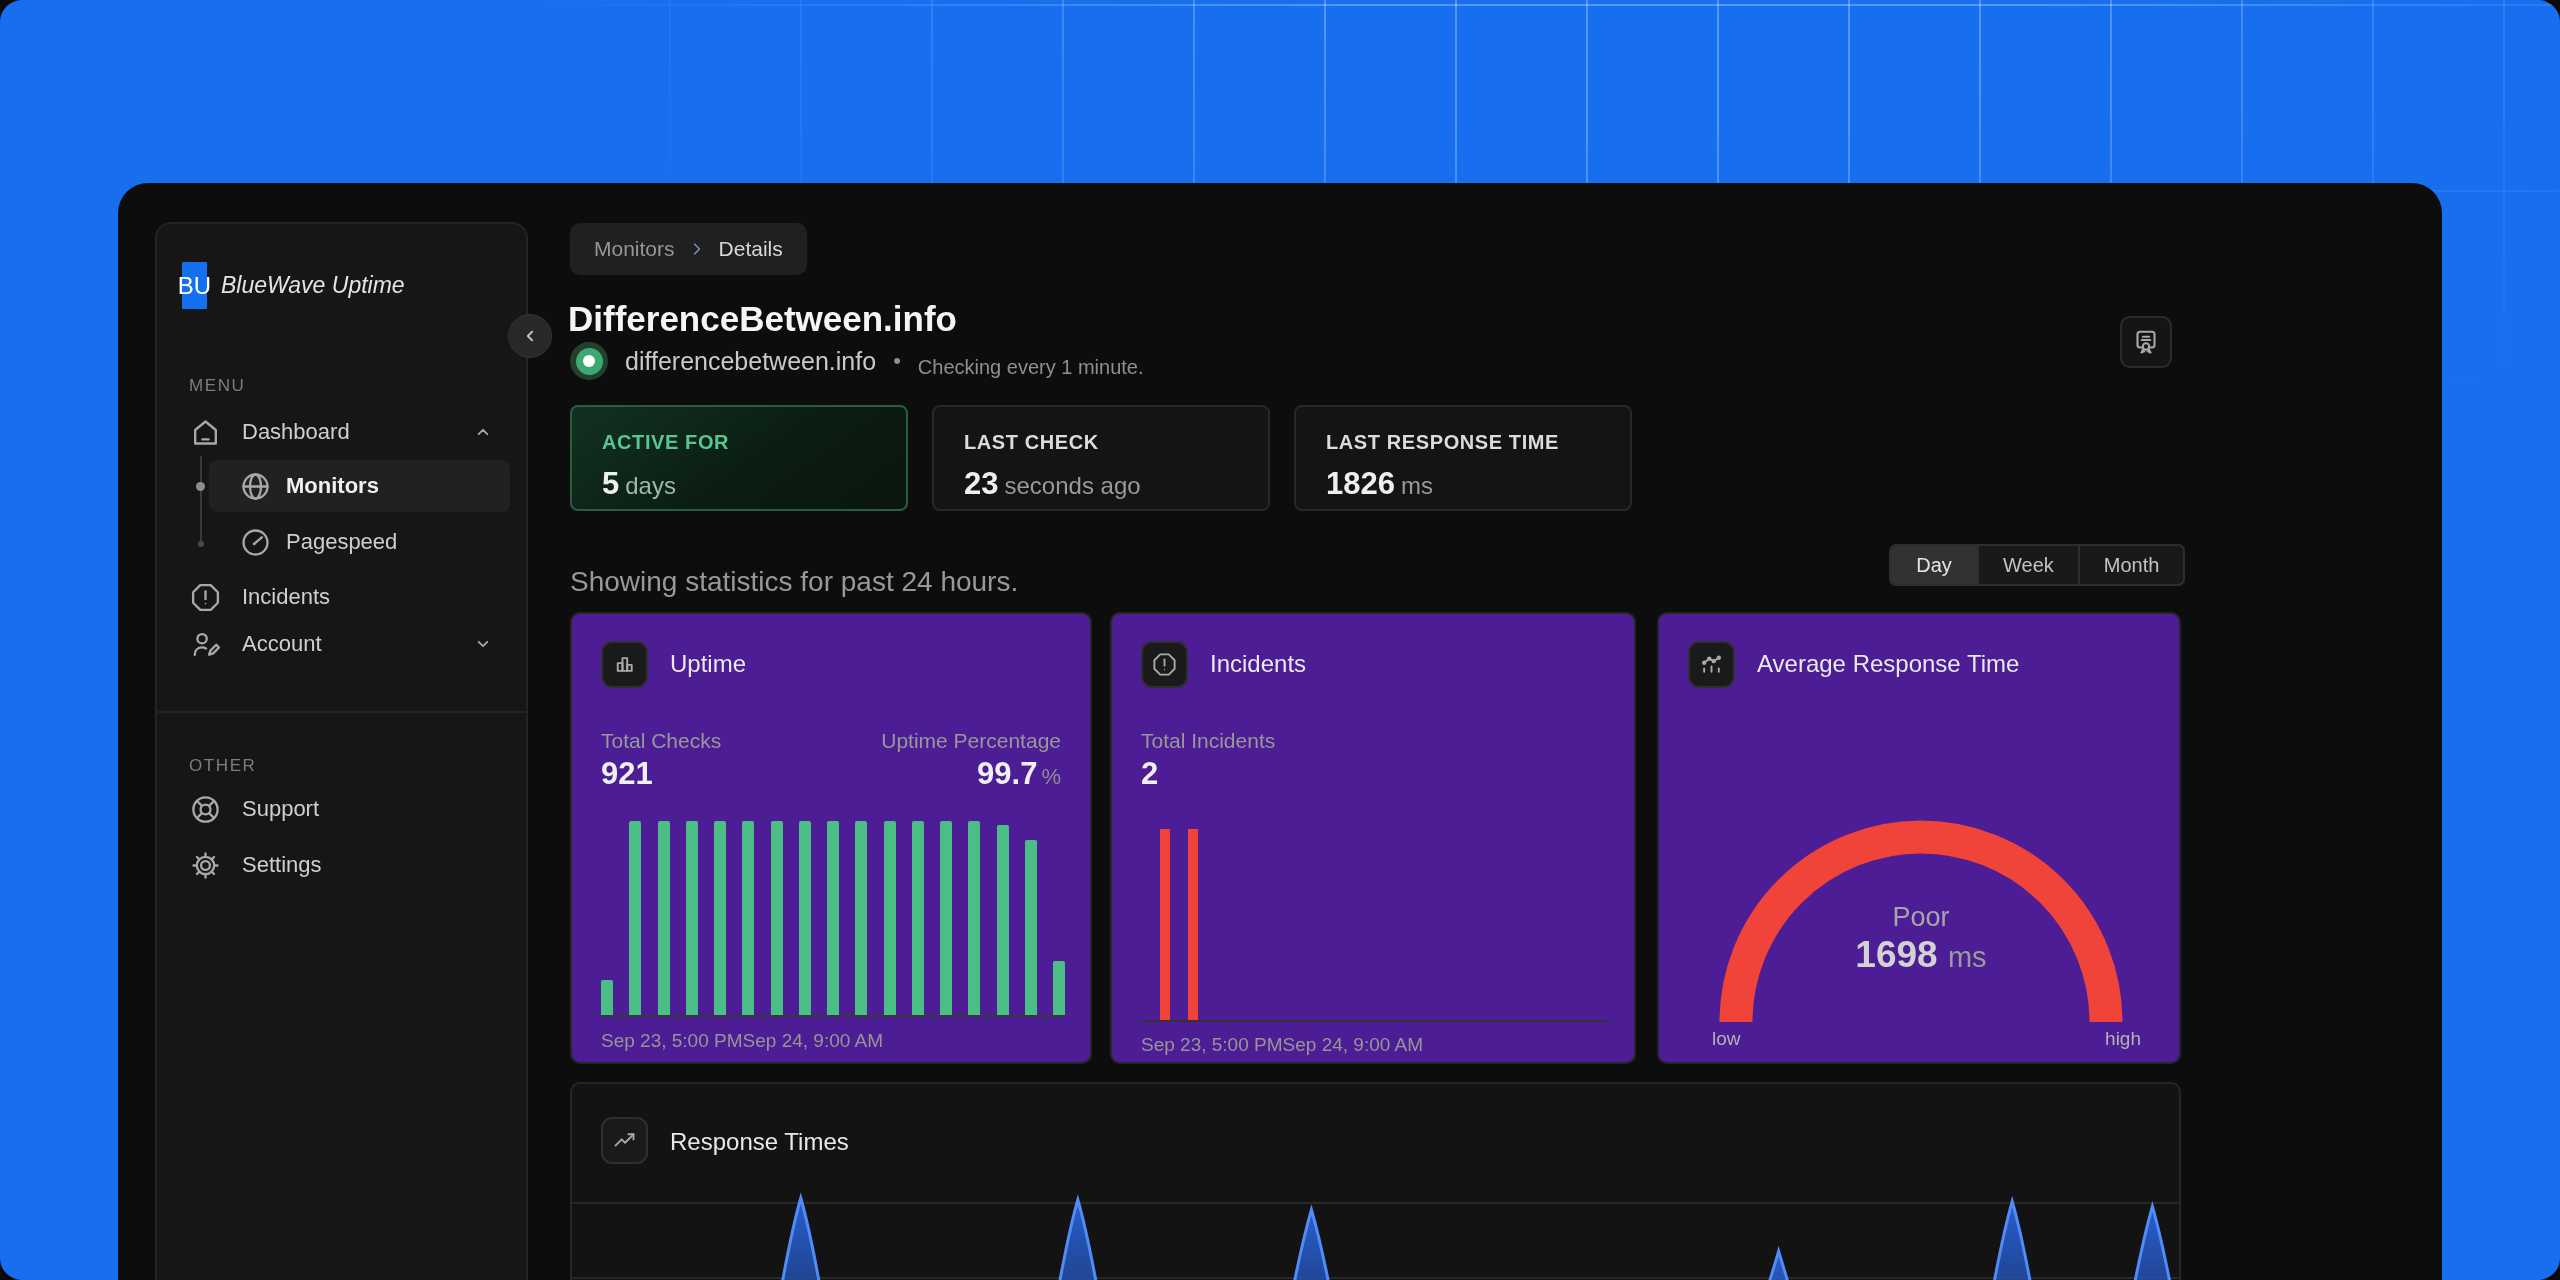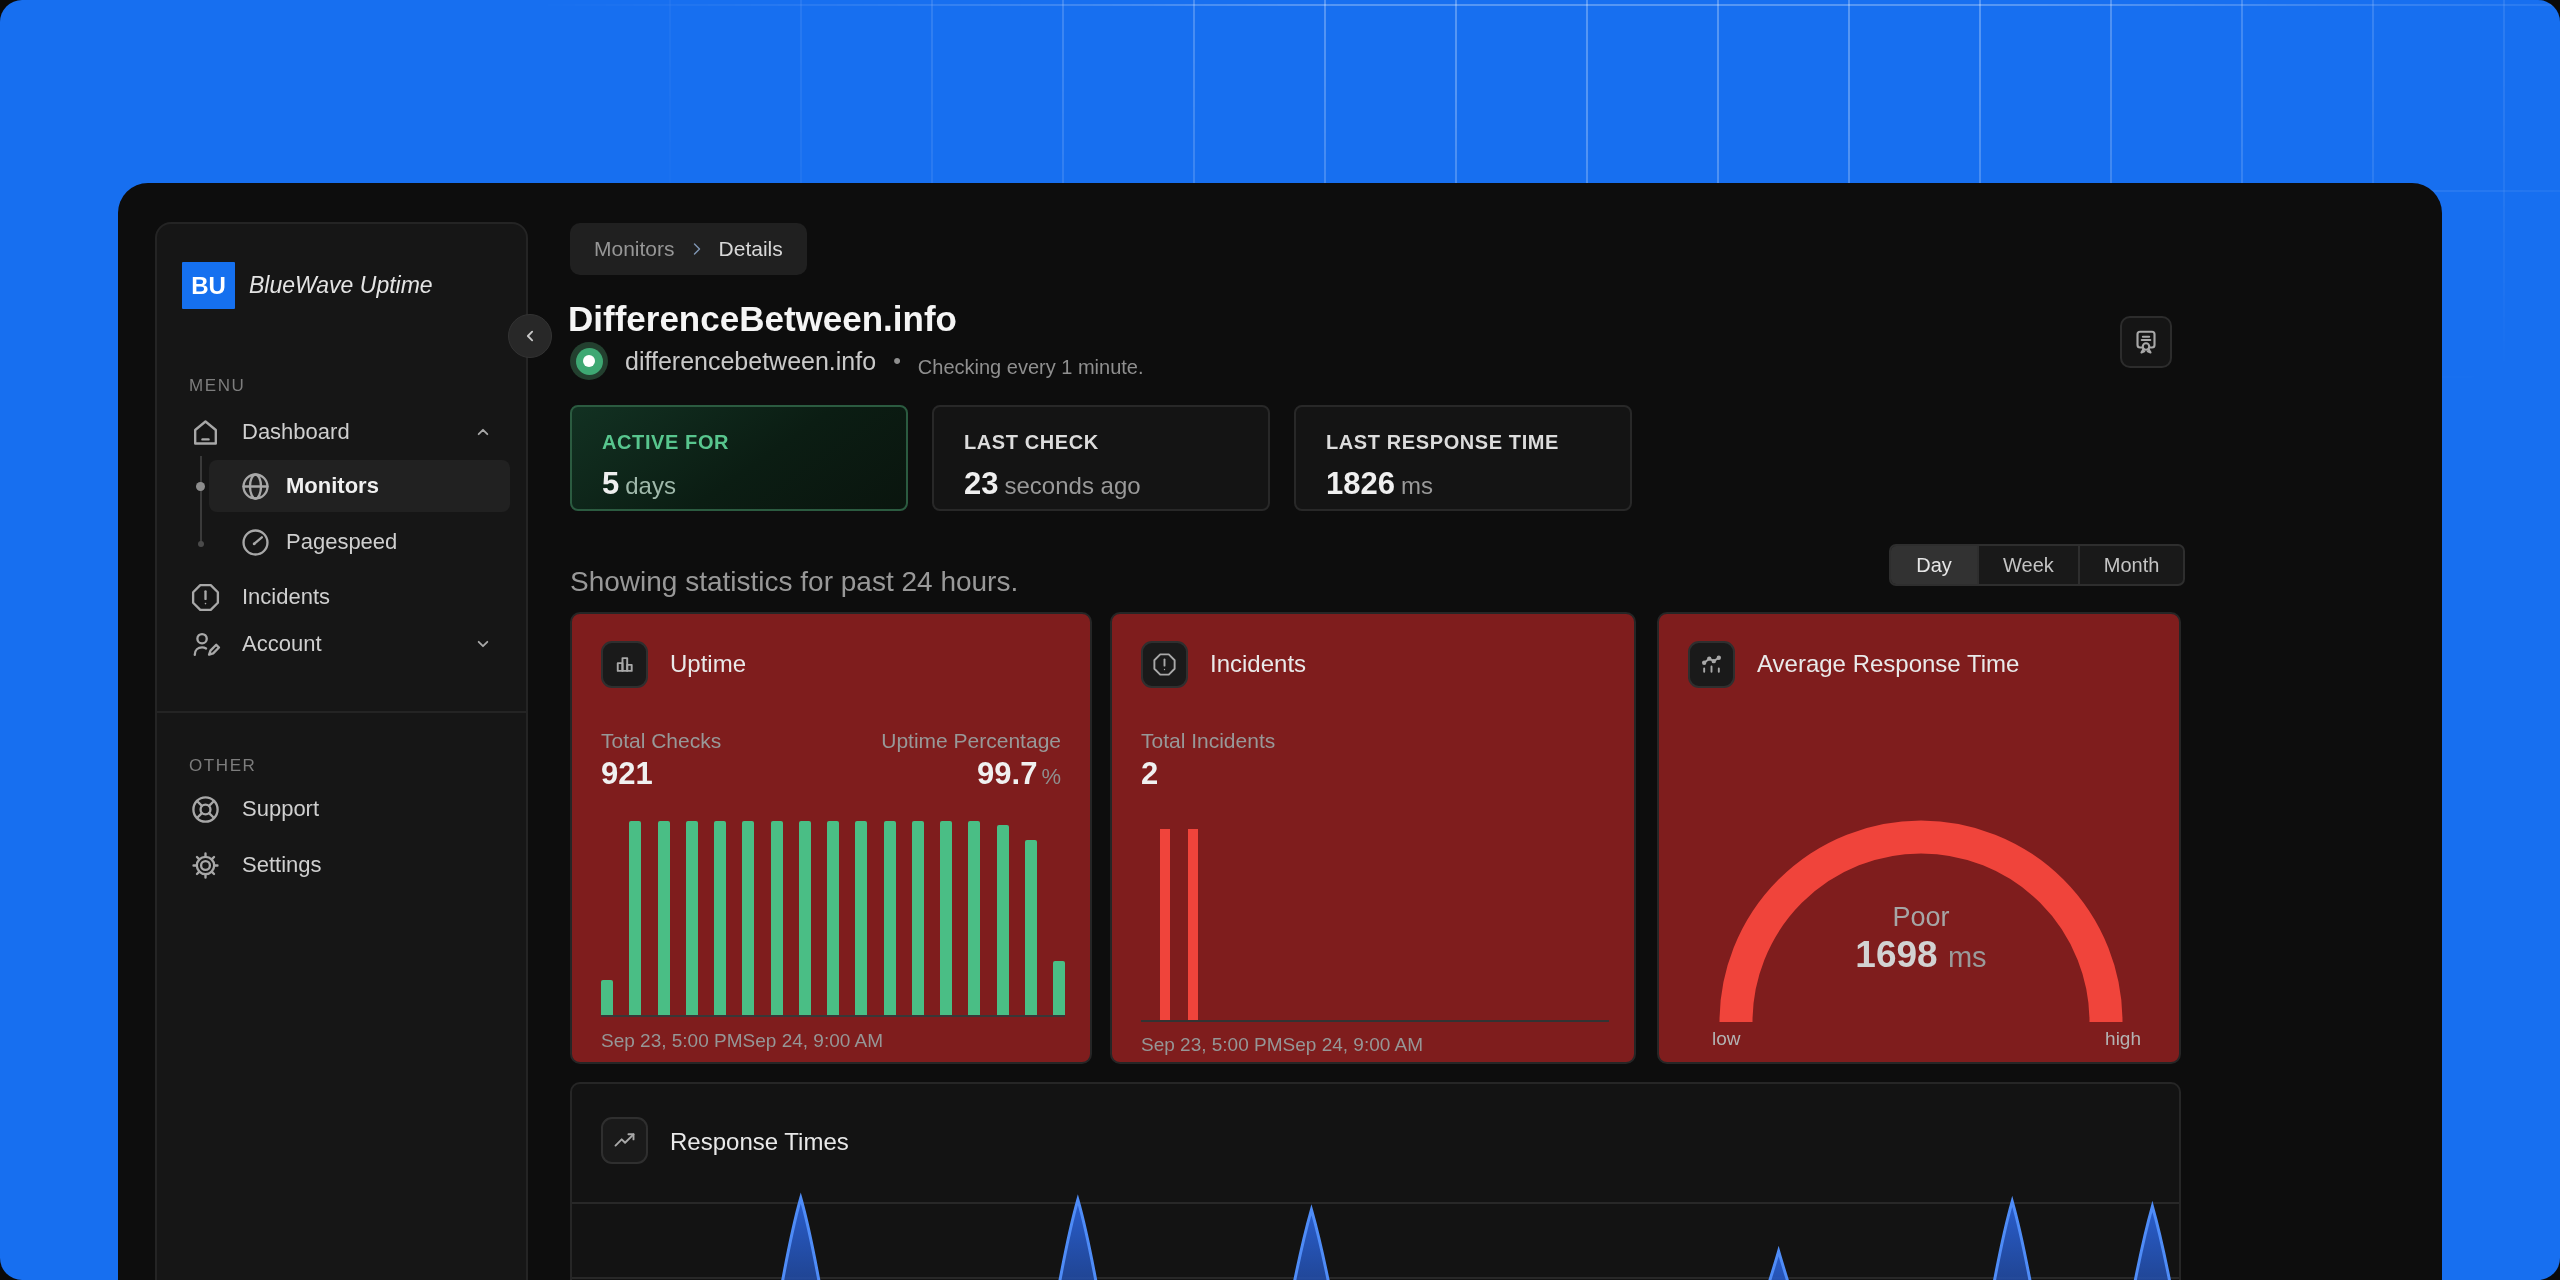--- a/index.html
+++ b/index.html
@@ -17,22 +17,22 @@
             mask-image:radial-gradient(1500px 780px at 66% -60px,#000 25%,rgba(0,0,0,.35) 55%,transparent 78%);}
 
   
   .panel{position:absolute;left:118px;top:183px;width:2324px;height:1180px;background:#0d0d0d;
     border-radius:30px;}
 
   
   .sidebar{position:absolute;left:37px;top:39px;width:373px;height:1160px;background:#161616;
     border:2px solid #242424;border-radius:16px;}
   .brand{position:absolute;left:25px;top:38px;display:flex;align-items:center;gap:14px;}
-  .logo{width:53px;height:47px;border-radius:1px;background:var(--c-brand,#1570EF);color:#fff;
-    display:flex;align-items:center;justify-content:center;font-size:24px;font-weight:bold;}
+  .logo{width:25px;height:47px;border-radius:1px;background:var(--c-brand,#1570EF);color:#fff;
+    display:flex;align-items:center;justify-content:center;font-size:24px;font-weight:normal;}
   .brand-name{color:#e4e4e4;font-size:23px;font-style:italic;}
   .collapse{position:absolute;left:351px;top:90px;width:44px;height:44px;border-radius:50%;
     background:#282828;border:1px solid #333;display:flex;align-items:center;justify-content:center;
     cursor:pointer;padding:0;}
   .menu-label{position:absolute;left:32px;color:#7d7d7d;font-size:17px;letter-spacing:1.6px;}
   .nav-row{position:absolute;left:20px;width:333px;height:46px;display:flex;align-items:center;gap:20px;
     color:#cfcfcf;font-size:22px;cursor:pointer;padding-left:12px;border-radius:8px;}
   .nav-row .chev{position:absolute;right:14px;display:flex;}
   .sub-row{position:absolute;left:52px;width:301px;height:52px;display:flex;align-items:center;gap:14px;
     color:#cfcfcf;font-size:22px;cursor:pointer;padding-left:30px;border-radius:8px;}
@@ -73,21 +73,21 @@
 
   .stats-note{position:absolute;left:452px;top:383px;color:#989898;font-size:28px;}
   .segmented{position:absolute;left:1771px;top:361px;height:42px;display:flex;border:2px solid #2e2e2e;
     border-radius:7px;overflow:hidden;background:#191919;}
   .seg{min-width:88px;padding:0 24px;display:flex;align-items:center;justify-content:center;font-size:20px;
     color:#c4c4c4;cursor:pointer;border-right:2px solid #2e2e2e;background:transparent;border-top:0;border-bottom:0;border-left:0;}
   .seg:last-child{border-right:0;}
   .seg.selected{background:#323232;color:#e6e6e6;}
 
   
-  .card{position:absolute;top:429px;height:452px;background:#7f1d1d;border:2px solid #262626;border-radius:10px;overflow:hidden;}
+  .card{position:absolute;top:429px;height:452px;background:#4c1d95;border:2px solid #262626;border-radius:10px;overflow:hidden;}
   .card.uptime{left:452px;width:522px;}
   .card.incidents{left:992px;width:526px;}
   .card.gauge{left:1539px;width:524px;}
   .chip{position:absolute;left:29px;top:27px;width:47px;height:47px;border-radius:11px;background:#1a1a1a;
     border:2px solid #2f2f2f;display:flex;align-items:center;justify-content:center;}
   .card-title{position:absolute;left:98px;top:36px;font-size:24px;color:#e9e9e9;}
   .m-label{position:absolute;top:115px;font-size:21px;color:#989898;}
   .m-value{position:absolute;top:142px;font-size:31px;font-weight:bold;color:#f0f0f0;}
   .m-unit{font-size:22px;color:#8f8f8f;font-weight:normal;margin-left:4px;}
 

